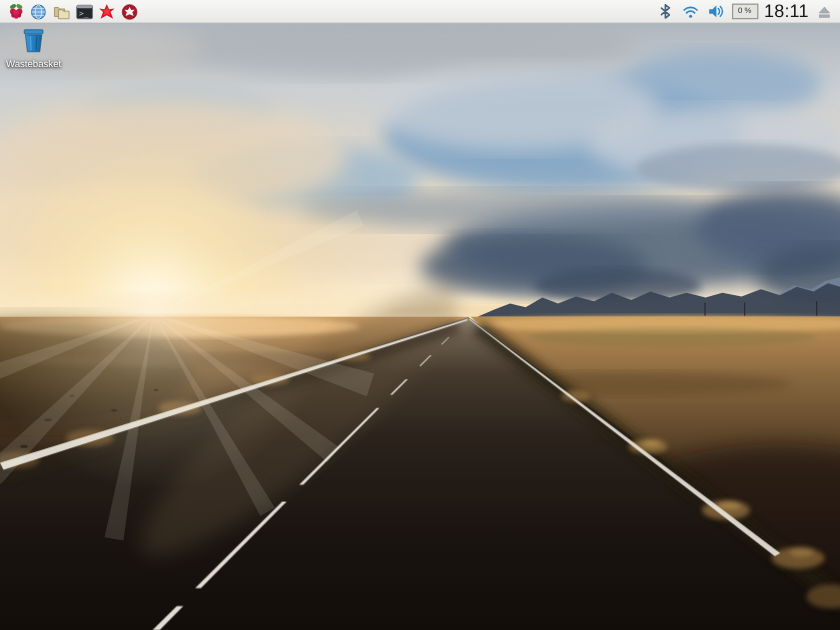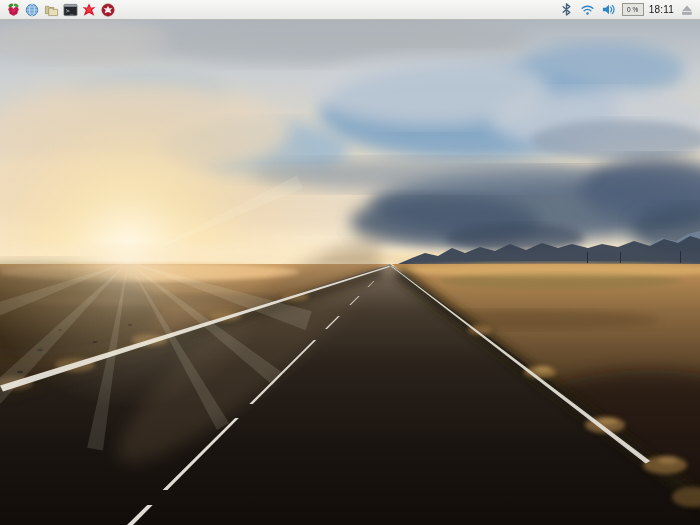--- a/index.html
+++ b/index.html
@@ -11,21 +11,21 @@
   .taskbar{position:absolute;top:0;left:0;right:0;height:20px;box-sizing:border-box;
            background:linear-gradient(#f7f7f5,#e8e8e6);border-bottom:1px solid #b7b7b5;
            display:flex;align-items:center;padding:0 5px;z-index:10;}
   .tb-left{display:flex;align-items:center;gap:3px;}
   .tb-right{margin-left:auto;display:flex;align-items:center;gap:5px;}
   .tb-btn{width:16px;height:16px;display:flex;align-items:center;justify-content:center;border-radius:2px;}
   .tb-btn svg{display:block;}
   .cpu-box{min-width:22px;height:13px;box-sizing:border-box;border:1px solid #97978f;
            background:#e3e3df;display:flex;align-items:center;justify-content:center;
            font-size:6.5px;color:#333;padding:0 1px;}
-  .clock{font-size:10px;color:#161616;letter-spacing:.2px;}
+  .clock{font-size:15px;color:#161616;letter-spacing:.2px;}
 
   
   .desktop-icon{position:absolute;left:4px;top:23px;width:48px;text-align:center;z-index:5;cursor:default;}
   .desktop-icon .glyph{display:inline-block;}
   .desktop-icon .label{font-size:8px;line-height:9px;color:#ffffff;
         text-shadow:0 1px 2px rgba(0,0,0,.85),0 0 3px rgba(0,0,0,.55);}
 </style>
 </head>
 <body>
 
@@ -278,14 +278,32 @@
 
       <div class="tb-btn" title="Eject removable media">
         <svg width="12" height="12" viewBox="0 0 14 14">
           <polygon points="7,2.2 12,8 2,8" fill="#a7adb3" stroke="#8b9197" stroke-width=".5"></polygon>
           <rect x="2" y="9.8" width="10" height="2.4" fill="#a7adb3" stroke="#8b9197" stroke-width=".5"></rect>
         </svg>
       </div>
     </div>
   </div>
 
+  <div class="desktop-icon">
+    <span class="glyph">
+      <svg width="22" height="21" viewBox="0 0 22 21">
+        <defs>
+          <linearGradient id="trash" x1="0" y1="0" x2="1" y2="0">
+            <stop offset="0%" stop-color="#3e9ad8"></stop>
+            <stop offset="45%" stop-color="#2180c4"></stop>
+            <stop offset="100%" stop-color="#15639e"></stop>
+          </linearGradient>
+        </defs>
+        <rect x="3.2" y="1.8" width="15.6" height="3.4" rx="0.6" fill="#2f8fd2" stroke="#13537f" stroke-width=".6"></rect>
+        <path d="M4.2,6 L17.8,6 L16.1,20.2 L5.9,20.2 Z" fill="url(#trash)" stroke="#13537f" stroke-width=".6"></path>
+        <line x1="8.4" y1="7.5" x2="8.9" y2="18.8" stroke="#5fb0e4" stroke-width=".9" opacity=".8"></line>
+        <line x1="13.6" y1="7.5" x2="13.1" y2="18.8" stroke="#11507c" stroke-width=".9" opacity=".7"></line>
+      </svg>
+    </span>
+    <div class="label">Wastebasket</div>
+  </div>
 
 </div>
 
 </body></html>

